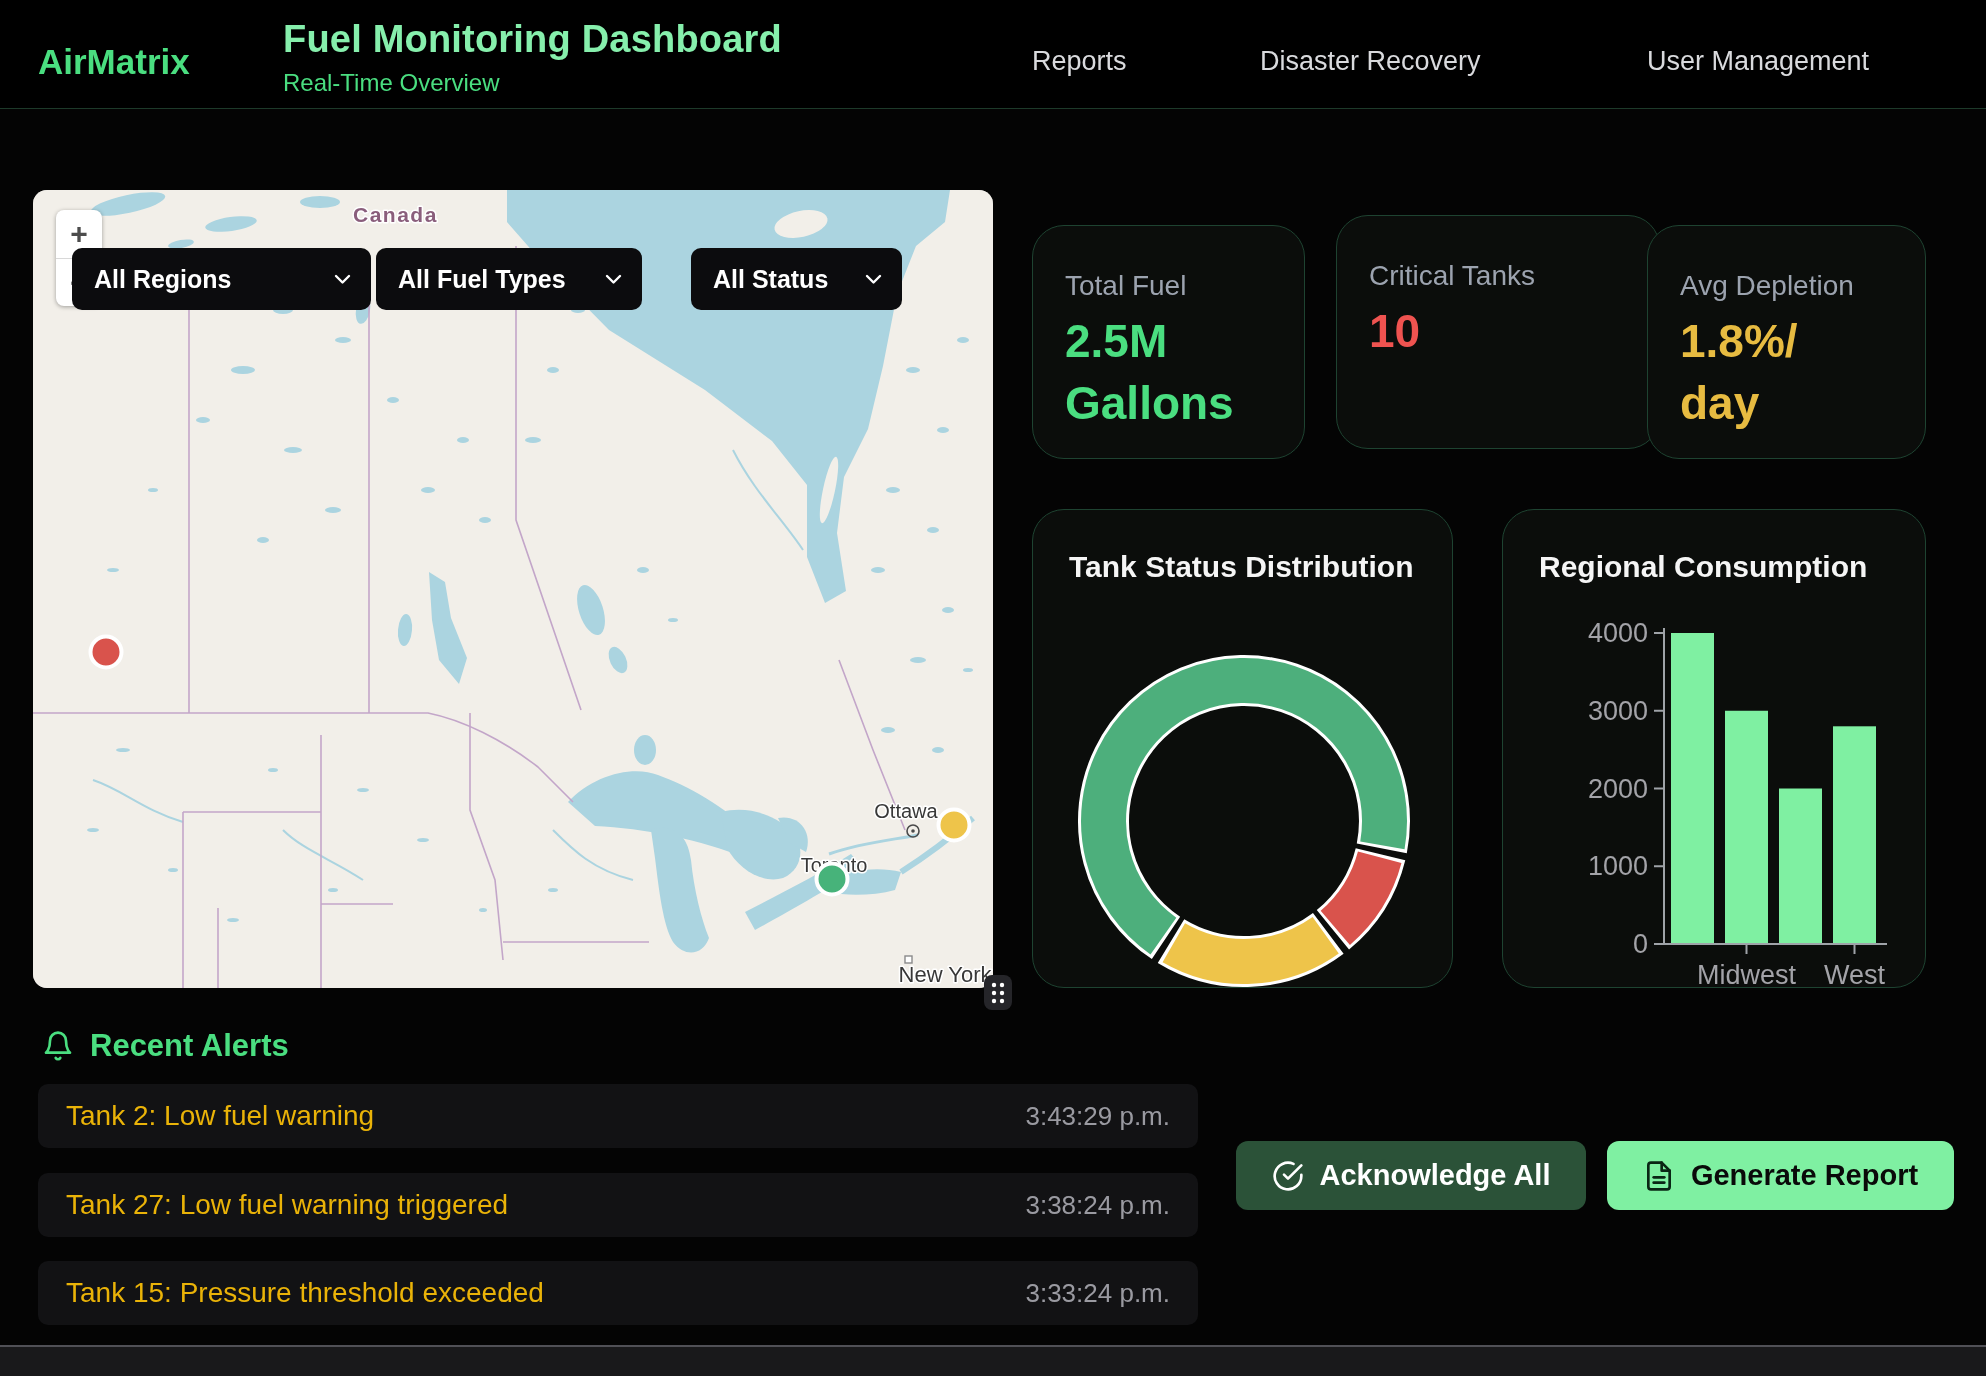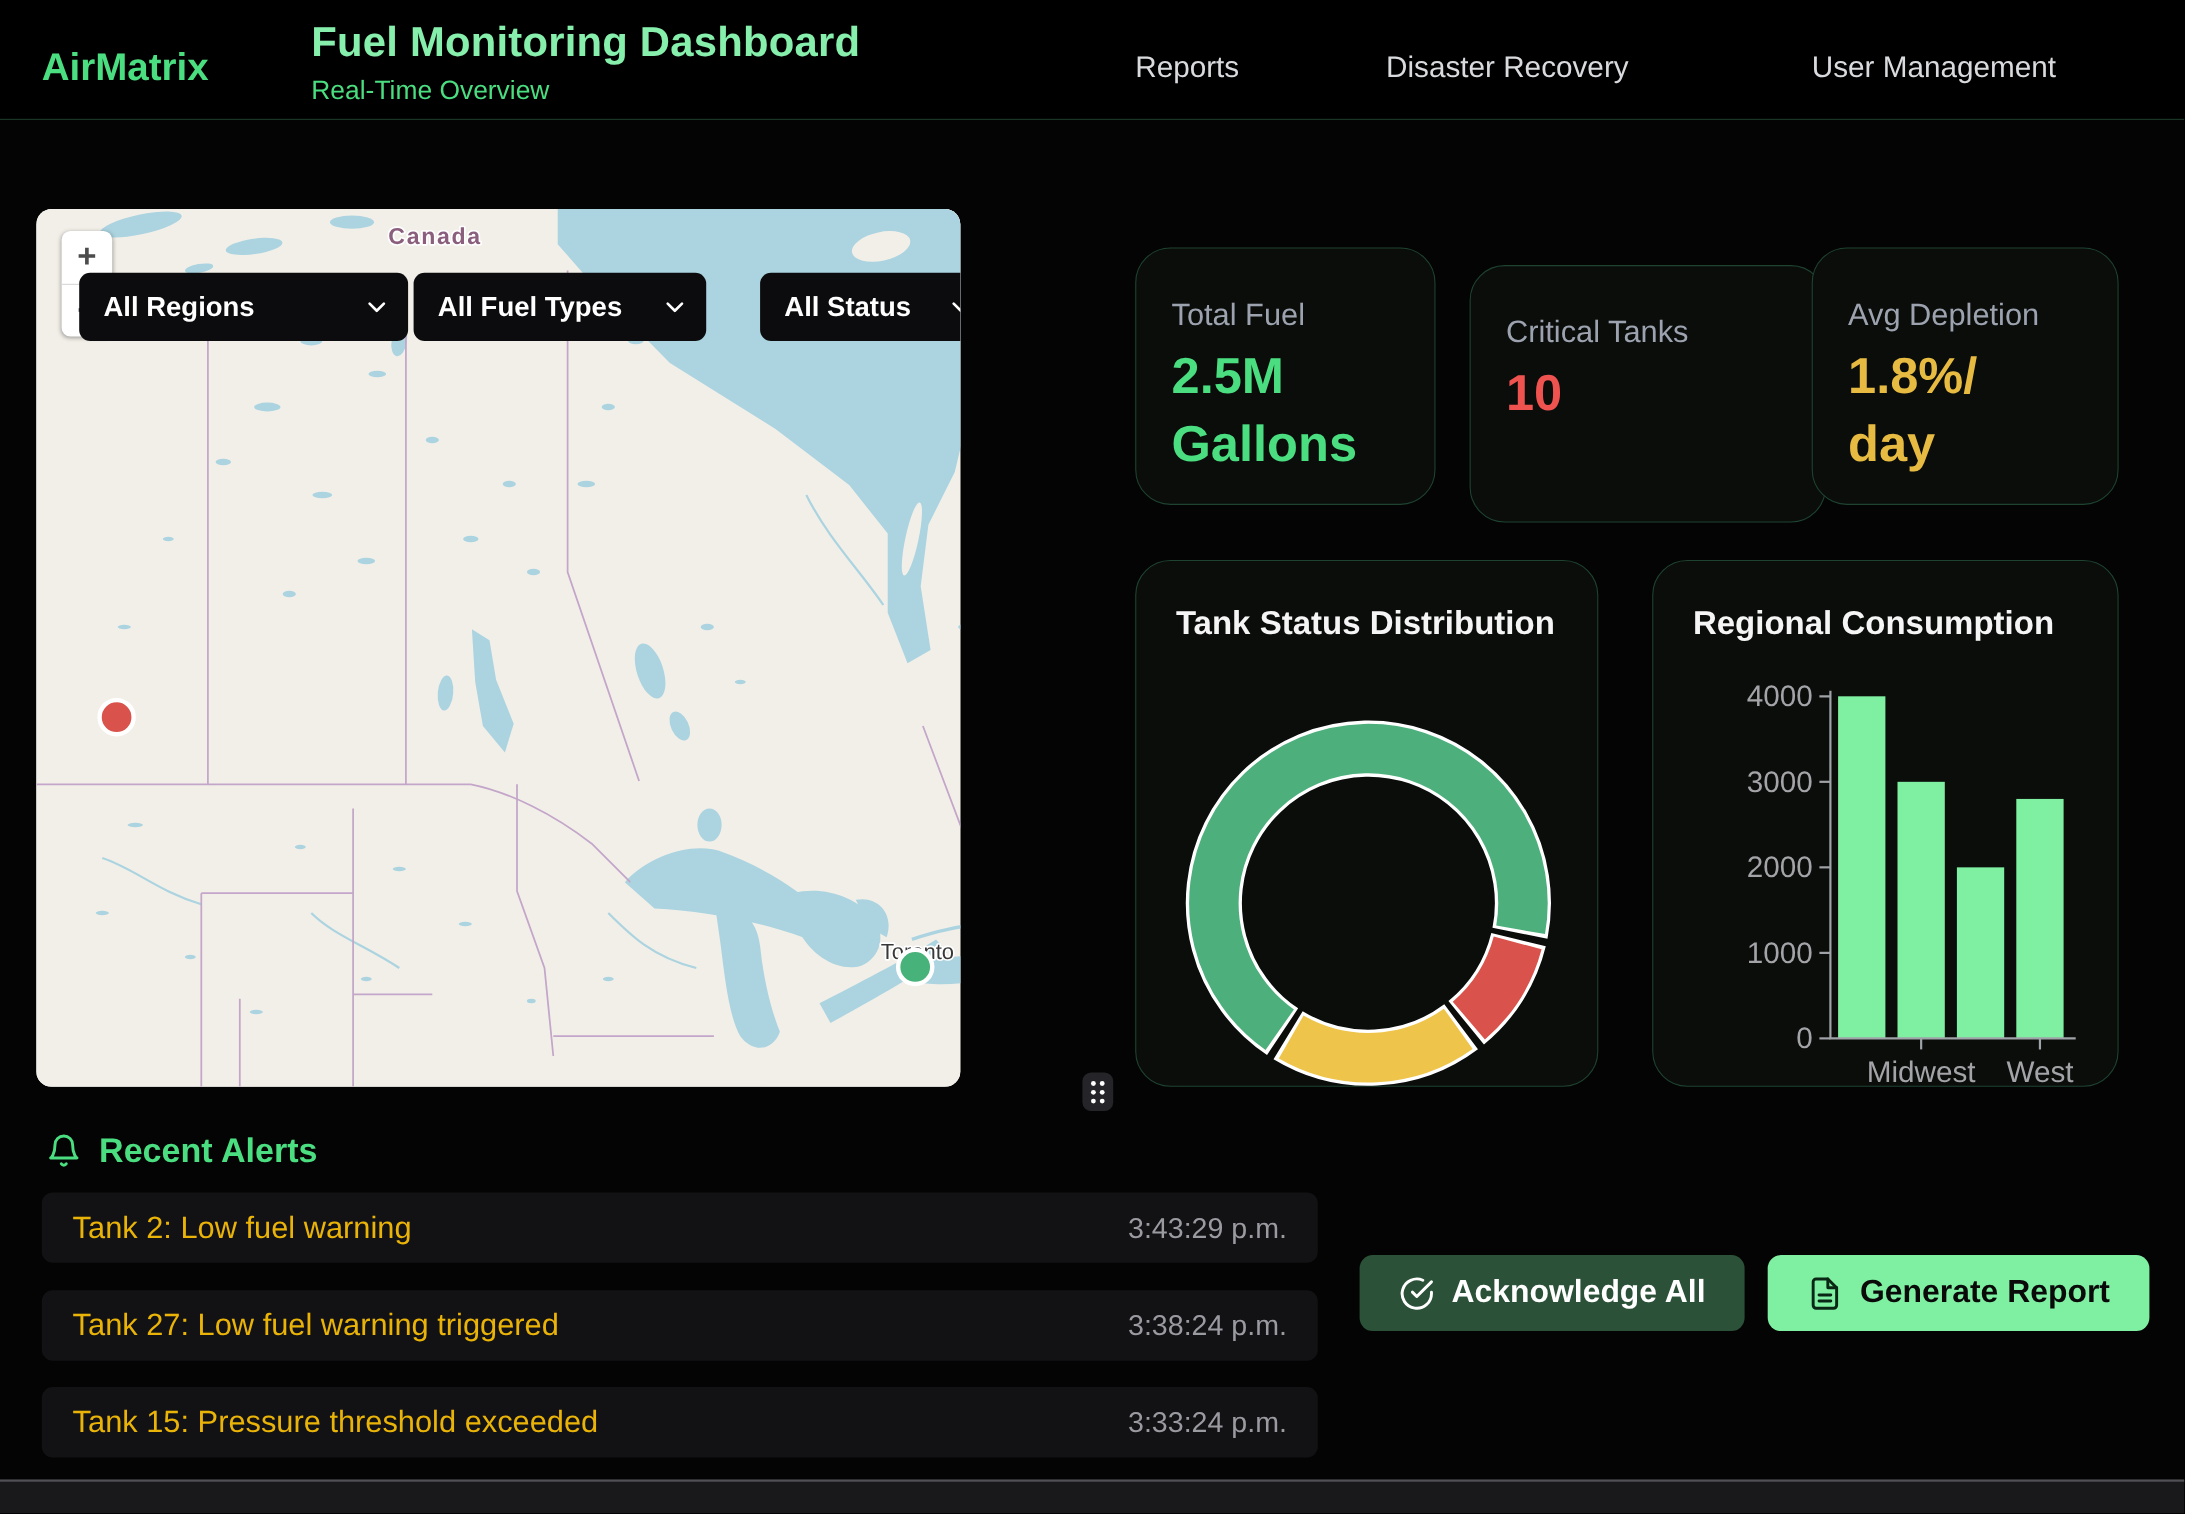--- a/index.html
+++ b/index.html
@@ -11,41 +11,41 @@
   .header { position:absolute; left:0; top:0; width:1986px; height:109px; background:#000;
             border-bottom:1px solid #1d3a2a; }
   .brand { position:absolute; left:38px; top:42px; font-size:35px; font-weight:700; color:#4ade80; }
   .title-block { position:absolute; left:283px; top:18px; }
   .page-title { font-size:38px; font-weight:700; color:#86efac; letter-spacing:.2px; }
   .page-subtitle { margin-top:8px; font-size:24px; font-weight:500; color:#4ade80; }
   .nav-item { position:absolute; top:46px; font-size:27px; color:#d9dadd; cursor:pointer; }
   .nav-reports { left:1032px; } .nav-dr { left:1260px; } .nav-um { left:1647px; }
 
   
-  .map-wrap { position:absolute; left:33px; top:190px; width:840px; height:798px;
-              border-radius:14px; overflow:hidden; background:#ffffff;padding-left:48px; }
+  .map-wrap { position:absolute; left:33px; top:190px; width:960px; height:798px;
+              border-radius:14px; overflow:hidden; background:#a3a3a3;padding-left:48px; }
   .map-svg { position:absolute; left:0; top:0; width:960px; height:798px; display:block; }
   .zoom-ctl { position:absolute; left:23px; top:20px; width:46px; height:96px; background:#fff;
               border-radius:8px; box-shadow:0 1px 4px rgba(0,0,0,.35); z-index:1; }
   .zoom-btn { width:46px; height:48px; display:flex; align-items:center; justify-content:center;
               font-size:30px; font-weight:700; color:#4c4c4c; cursor:pointer; }
   .zoom-btn + .zoom-btn { border-top:1px solid #d8d8d8; }
   .map-filters { position:absolute; left:39px; top:58px; display:flex; gap:5px; z-index:2; }
   .dropdown { height:62px; background:#0c0c0e; border-radius:10px; display:flex; align-items:center;
               justify-content:space-between; padding:0 20px 0 22px; color:#fff; cursor:pointer; }
   .dropdown .dd-label { font-size:25px; font-weight:600; }
   .dd-regions { width:299px; } .dd-fuel { width:266px; } .dd-status { width:211px;margin-left:44px; }
   .chev { margin-left:18px; display:flex; }
   .drag-handle { position:absolute; left:984px; top:975px; width:28px; height:35px; background:#252529;
                  border-radius:8px; z-index:3; display:flex; align-items:center; justify-content:center; cursor:grab; }
 
   
   .card { position:absolute; background:#0b0d0b; border:1px solid #1e4331; border-radius:32px; }
   .kpi-1 { left:1032px; top:225px; width:273px; height:234px; }
-  .kpi-2 { left:1336px; top:241px; width:324px; height:234px; }
+  .kpi-2 { left:1336px; top:215px; width:324px; height:234px; }
   .kpi-3 { left:1647px; top:225px; width:279px; height:234px; }
   .kpi-label { position:absolute; left:32px; top:44px; font-size:28px; color:#9ca3af; }
   .kpi-value { position:absolute; left:32px; top:84px; font-size:46px; font-weight:800; line-height:1.35; }
   .kpi-value span { display:block; }
   .chart-card-1 { left:1032px; top:509px; width:421px; height:479px; }
   .chart-card-2 { left:1502px; top:509px; width:424px; height:479px; }
   .chart-title { position:absolute; left:36px; top:40px; font-size:30px; font-weight:700; color:#f5f5f5; }
   .chart-svg { position:absolute; left:0; top:0; }
 
   

